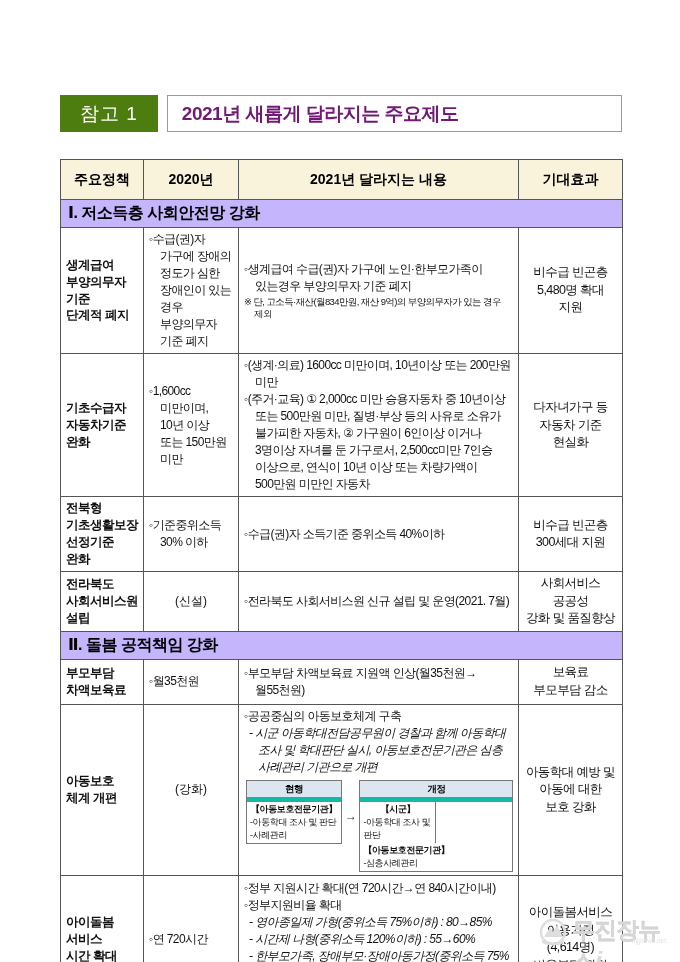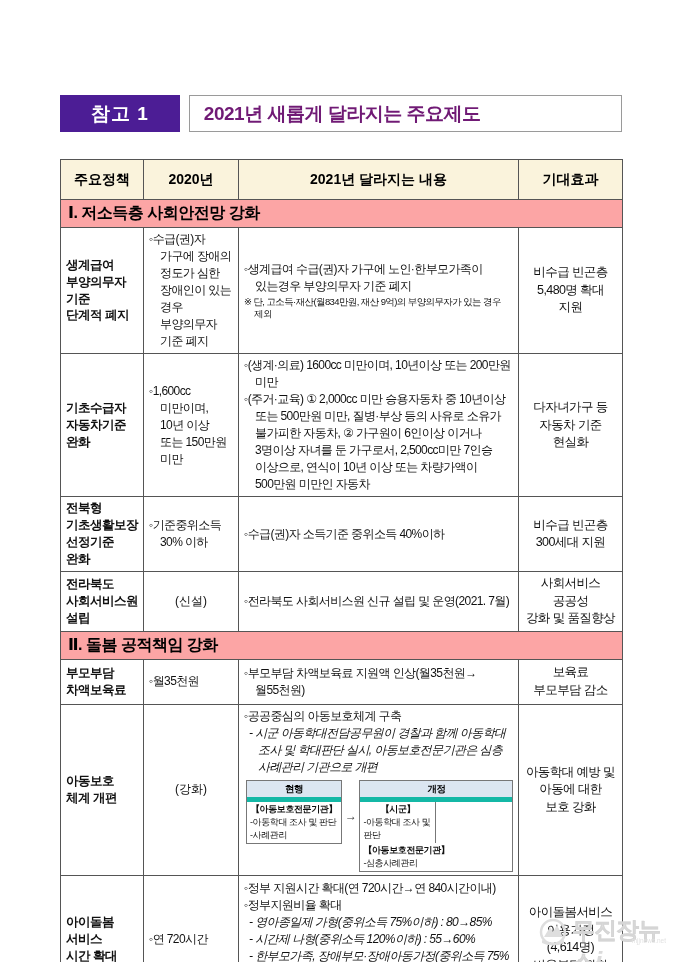--- a/index.html
+++ b/index.html
@@ -6,23 +6,23 @@
   body{
     width:680px;height:962px;background:#ffffff;
     font-family:"Liberation Sans","DejaVu Sans",sans-serif;
     color:#111;position:relative;overflow:hidden;
   }
   .sheet{position:absolute;left:60px;top:95px;width:562px;}
 
   
   .titlebar{display:flex;align-items:stretch;height:37px;}
   .badge{
-    background:#4c1d95;color:#ffffff;font-weight:bold;font-size:19px;
+    background:#4d7c0f;color:#ffffff;font-weight:normal;font-size:19px;
     display:flex;align-items:center;justify-content:center;
-    padding:0 31px;letter-spacing:1px;flex:0 0 auto;
+    padding:0 20px;letter-spacing:1px;flex:0 0 auto;
   }
   .titlebox{
     border:1.5px solid #9a9a9a;margin-left:9px;flex:1;
     display:flex;align-items:center;padding-left:14px;
     font-weight:bold;font-size:19px;letter-spacing:-0.5px;color:#701a75;
   }
 
   
   table.main{
     border-collapse:collapse;width:562px;margin-top:27px;
@@ -31,21 +31,21 @@
   table.main td,table.main th{
     border:1px solid #555;vertical-align:middle;
     padding:3px 5px;box-sizing:border-box;word-break:keep-all;
   }
   col.c1{width:83px}col.c2{width:95px}col.c3{width:280px}col.c4{width:104px}
   tr.cols th{
     background:#faf3dc;font-size:14px;font-weight:bold;height:40px;
     text-align:center;color:#000;margin-top:12px;
   }
   tr.section td{
-    background:#fca5a5;font-weight:bold;font-size:16px;height:26px;
+    background:#c4b5fd;font-weight:bold;font-size:16px;height:26px;
     padding-left:7px;letter-spacing:-0.5px;color:#000;
   }
   td.policy{
     font-weight:bold;font-size:12.5px;line-height:1.35;
     white-space:pre-line;letter-spacing:-0.5px;
   }
   td.y20,td.y21{font-size:12px;line-height:1.42;letter-spacing:-0.6px;}
   td.y20 .ln,td.y21 .ln{padding-left:11px;text-indent:-11px;}
   td.y21 .sub{padding-left:14px;text-indent:-9px;font-style:italic;}
   td.y21 .note{font-size:9.5px;padding-left:10px;text-indent:-10px;line-height:1.3;margin-top:1px;white-space:pre-line;}

